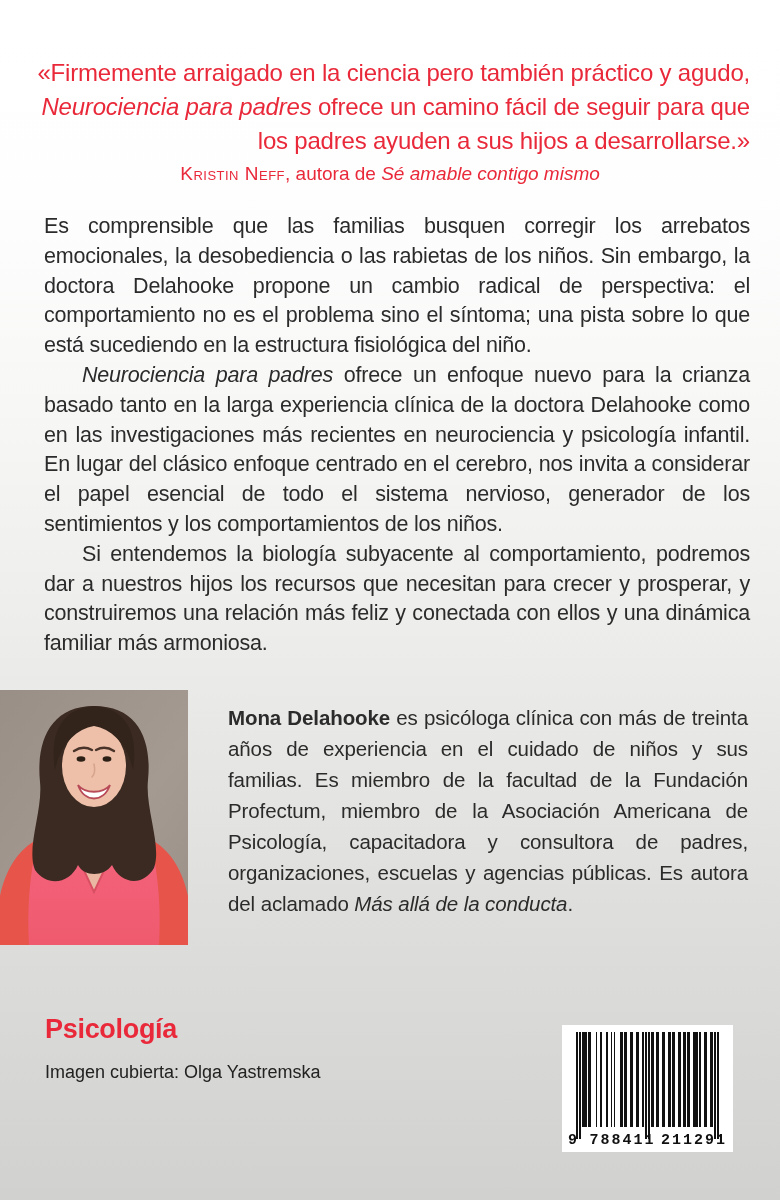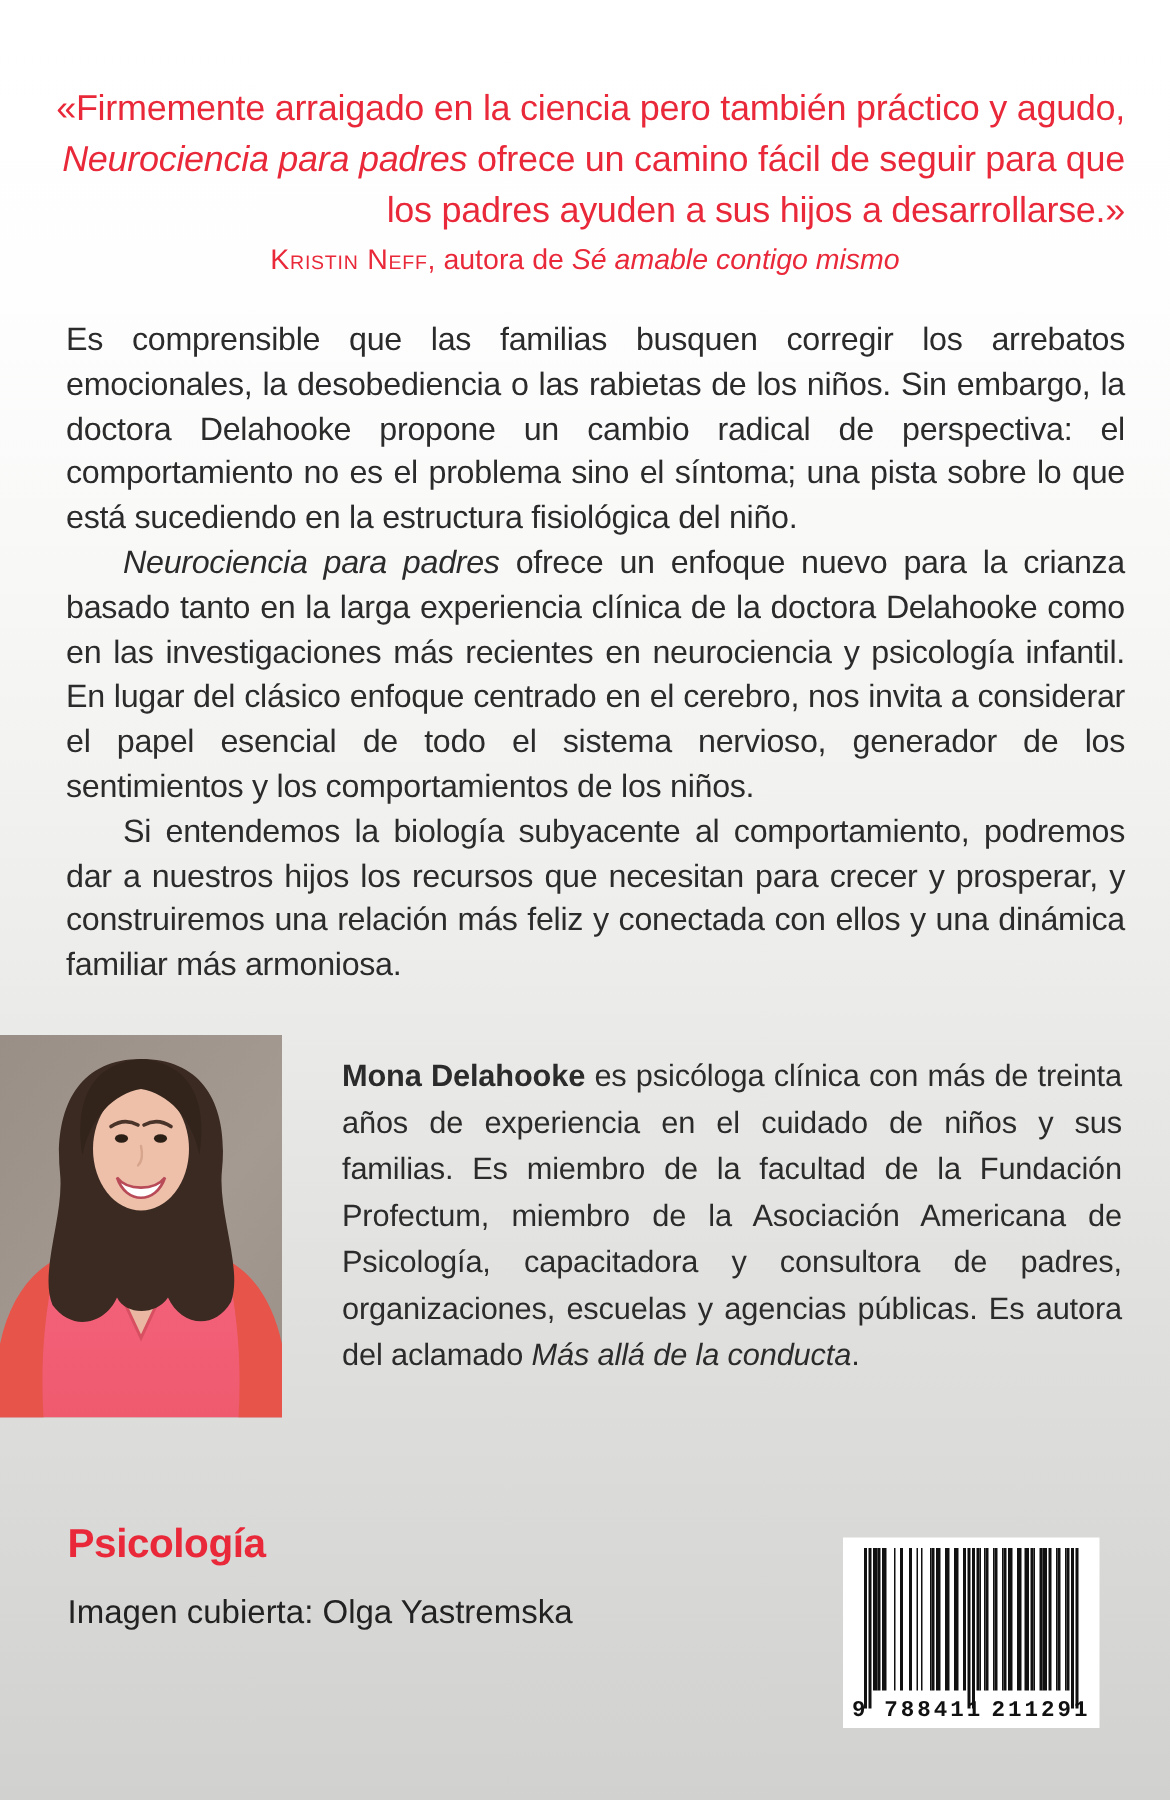--- a/index.html
+++ b/index.html
@@ -70,21 +70,21 @@
     top: 1014px; left: 45px;
     color: #e9293a;
     font-size: 27px;
     font-weight: bold;
     letter-spacing: -0.3px;
   }
   .cover-credit {
     position: absolute;
     top: 1062px; left: 45px;
     color: #222222;
-    font-size: 22px;
+    font-size: 18px;
   }
   .urls {
     position: absolute;
     top: 1098px; left: 45px;
     color: #141414;
     font-size: 20px;
     font-weight: bold;
     line-height: 28px;
     letter-spacing: -0.2px;
   }

